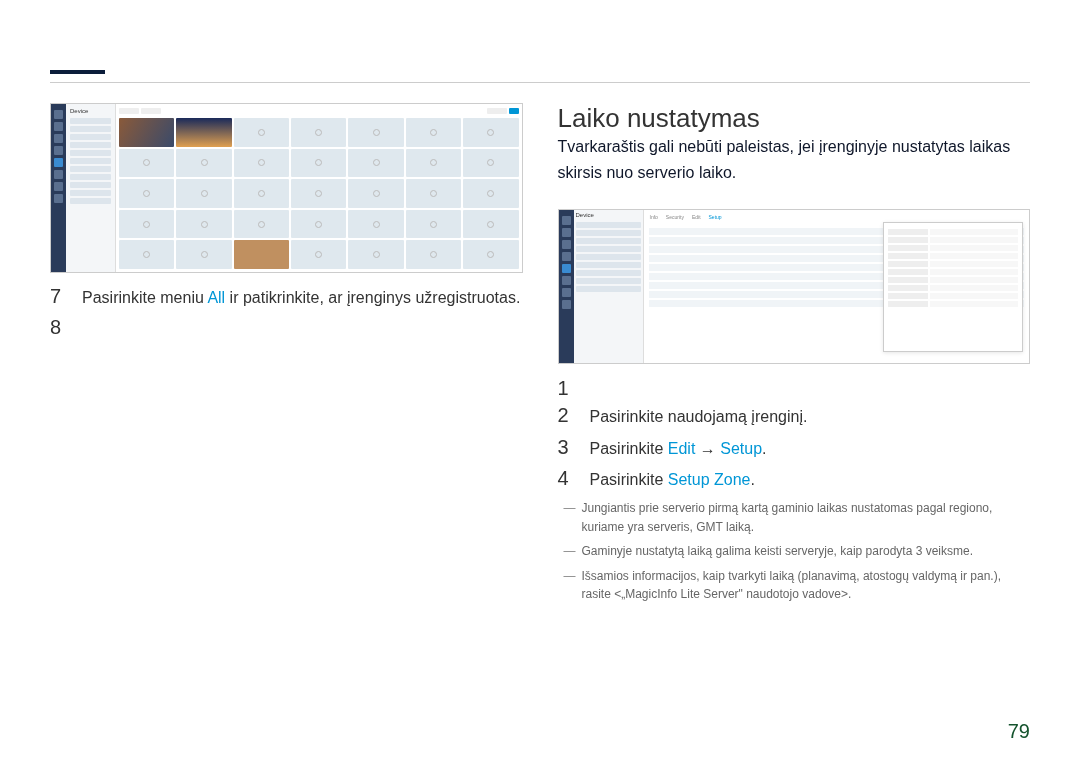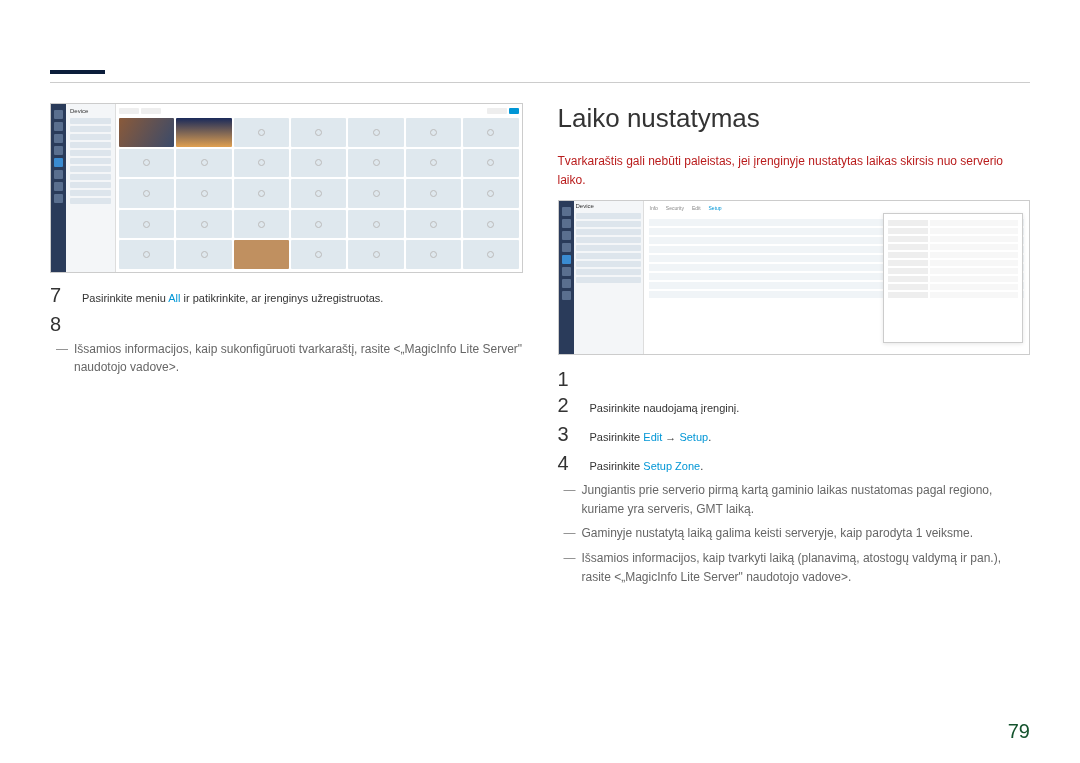--- a/index.html
+++ b/index.html
@@ -34,26 +34,26 @@
   .ss2-tab.active { color: #0096d6; }
   .ss2-dialog { position: absolute; right: 6px; top: 12px; width: 140px; height: 130px; background: #fff; border: 1px solid #ccc; box-shadow: 0 1px 4px rgba(0,0,0,0.1); padding: 4px; }
   .ss2-drow { height: 6px; display: flex; margin: 2px 0; }
   .ss2-label { width: 40px; background: #eee; }
   .ss2-val { flex: 1; background: #f7f7f7; margin-left: 2px; }
   .ss2-list { padding: 2px; }
   .ss2-lrow { height: 7px; background: #f0f4f7; margin: 2px 0; }
 
   .step { display: flex; gap: 16px; margin: 6px 0; align-items: baseline; }
   .step-num { font-size: 20px; font-weight: 300; color: #333; width: 16px; flex-shrink: 0; line-height: 1; }
-  .step-text { font-size: 11px; line-height: 1.6; color: #333; }
+  .step-text { font-size: 16px; line-height: 1.6; color: #333; }
   .link-blue { color: #0096d6; }
   .note { font-size: 12px; color: #666; line-height: 1.55; margin: 6px 0 6px 12px; padding-left: 12px; position: relative; }
   .note::before { content: "―"; position: absolute; left: -6px; top: 0; color: #888; }
-  .heading { font-size: 26px; font-weight: 300; color: #333; margin-bottom: 18px; }
-  .intro { font-size: 12px; line-height: 1.6; margin-bottom: 10px; color: #b91c1c; }
+  .heading { font-size: 26px; font-weight: 300; color: #333; margin-bottom: 0; }
+  .intro { font-size: 16px; line-height: 1.6; margin-bottom: 24px; color: #0f172a; }
   .arrow { font-family: inherit; }
   .page-num { position: absolute; bottom: 20px; right: 50px; font-size: 20px; color: #14532d; }
 </style>
 </head>
 <body>
 
 <div class="page">
   <div class="top-rule"></div>
   <hr class="hr-line">
 
@@ -137,21 +137,20 @@
         <div class="step-num">7</div>
         <div class="step-text">
           <span>Pasirinkite meniu </span><span class="link-blue">All</span><span> ir patikrinkite, ar įrenginys užregistruotas.</span>
         </div>
       </div>
 
       <div class="step">
         <div class="step-num">8</div>
       </div>
 
-      <div class="note">Išsamios informacijos, kaip sukonfigūruoti tvarkaraštį, rasite &lt;„MagicInfo Lite Server" naudotojo vadove&gt;.</div>
     </div>
 
     <div class="col">
       <h2 class="heading">Laiko nustatymas</h2>
       <p class="intro">Tvarkaraštis gali nebūti paleistas, jei įrenginyje nustatytas laikas skirsis nuo serverio laiko.</p>
 
       <div class="screenshot2">
         <div class="ss-sidebar">
           <div class="ss-icon"></div>
           <div class="ss-icon"></div>
@@ -254,19 +253,19 @@
       </div>
 
       <div class="step">
         <div class="step-num">4</div>
         <div class="step-text">
           <span>Pasirinkite </span><span class="link-blue">Setup Zone</span><span>.</span>
         </div>
       </div>
 
       <div class="note">Jungiantis prie serverio pirmą kartą gaminio laikas nustatomas pagal regiono, kuriame yra serveris, GMT laiką.</div>
-      <div class="note">Gaminyje nustatytą laiką galima keisti serveryje, kaip parodyta 1 veiksme.</div>
+      <div class="note">Gaminyje nustatytą laiką galima keisti serveryje, kaip parodyta 3 veiksme.</div>
       <div class="note">Išsamios informacijos, kaip tvarkyti laiką (planavimą, atostogų valdymą ir pan.), rasite &lt;„MagicInfo Lite Server" naudotojo vadove&gt;.</div>
     </div>
   </div>
 </div>
 
 <div class="page-num">79</div>
 
 </body></html>

